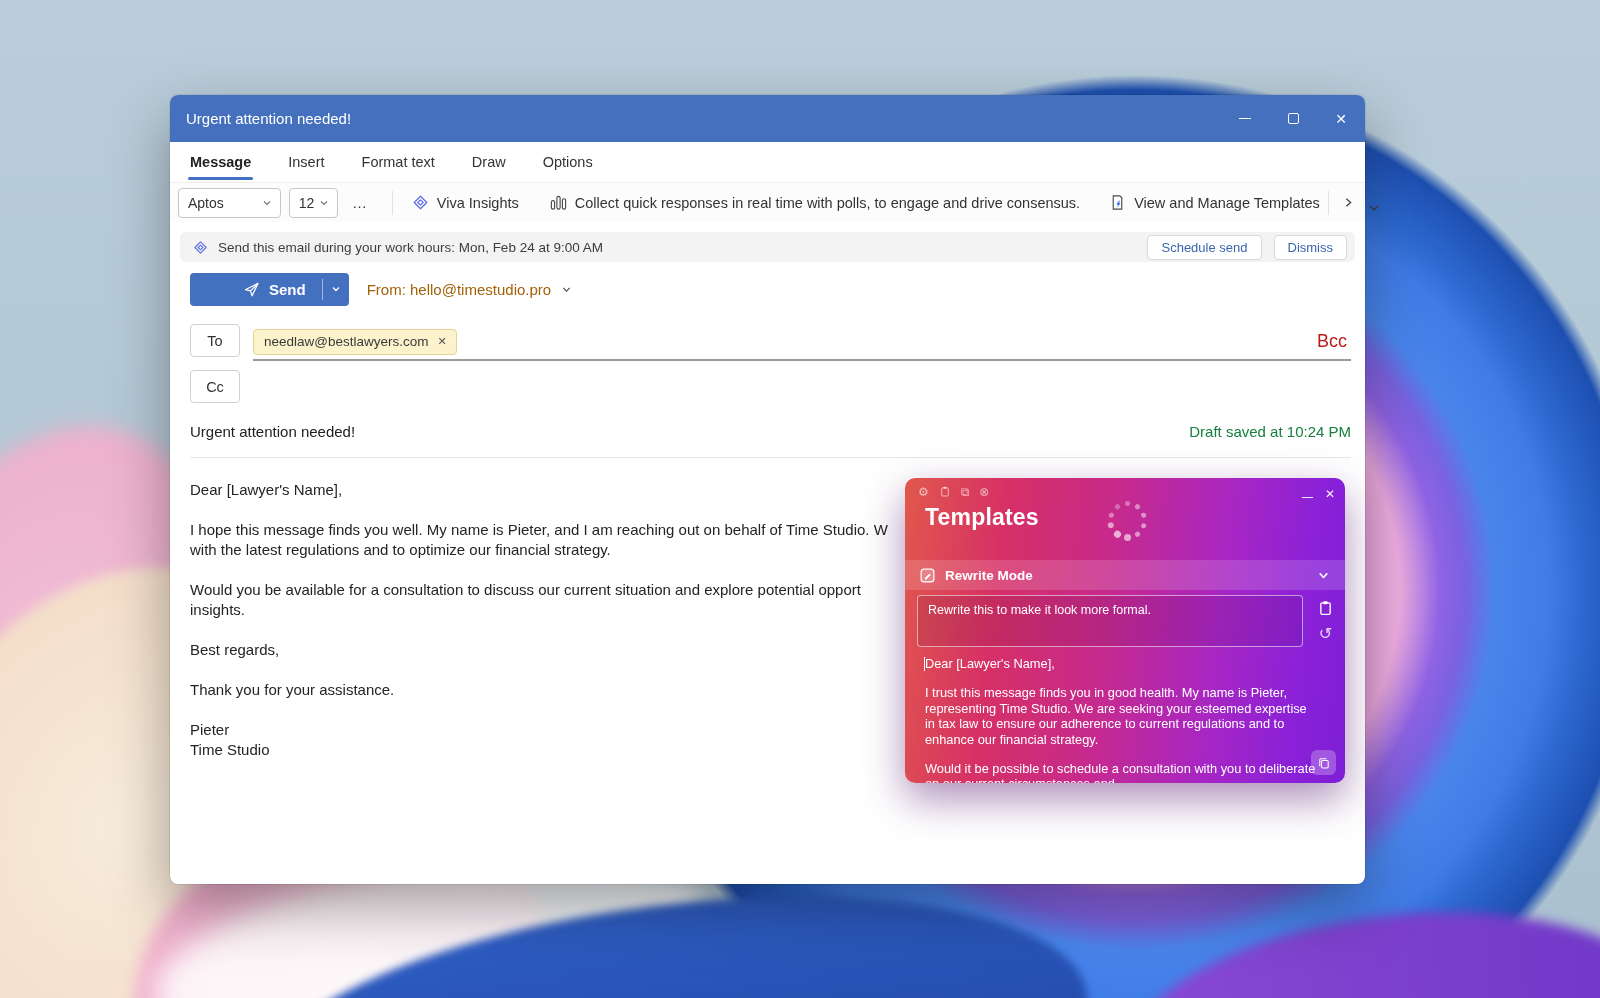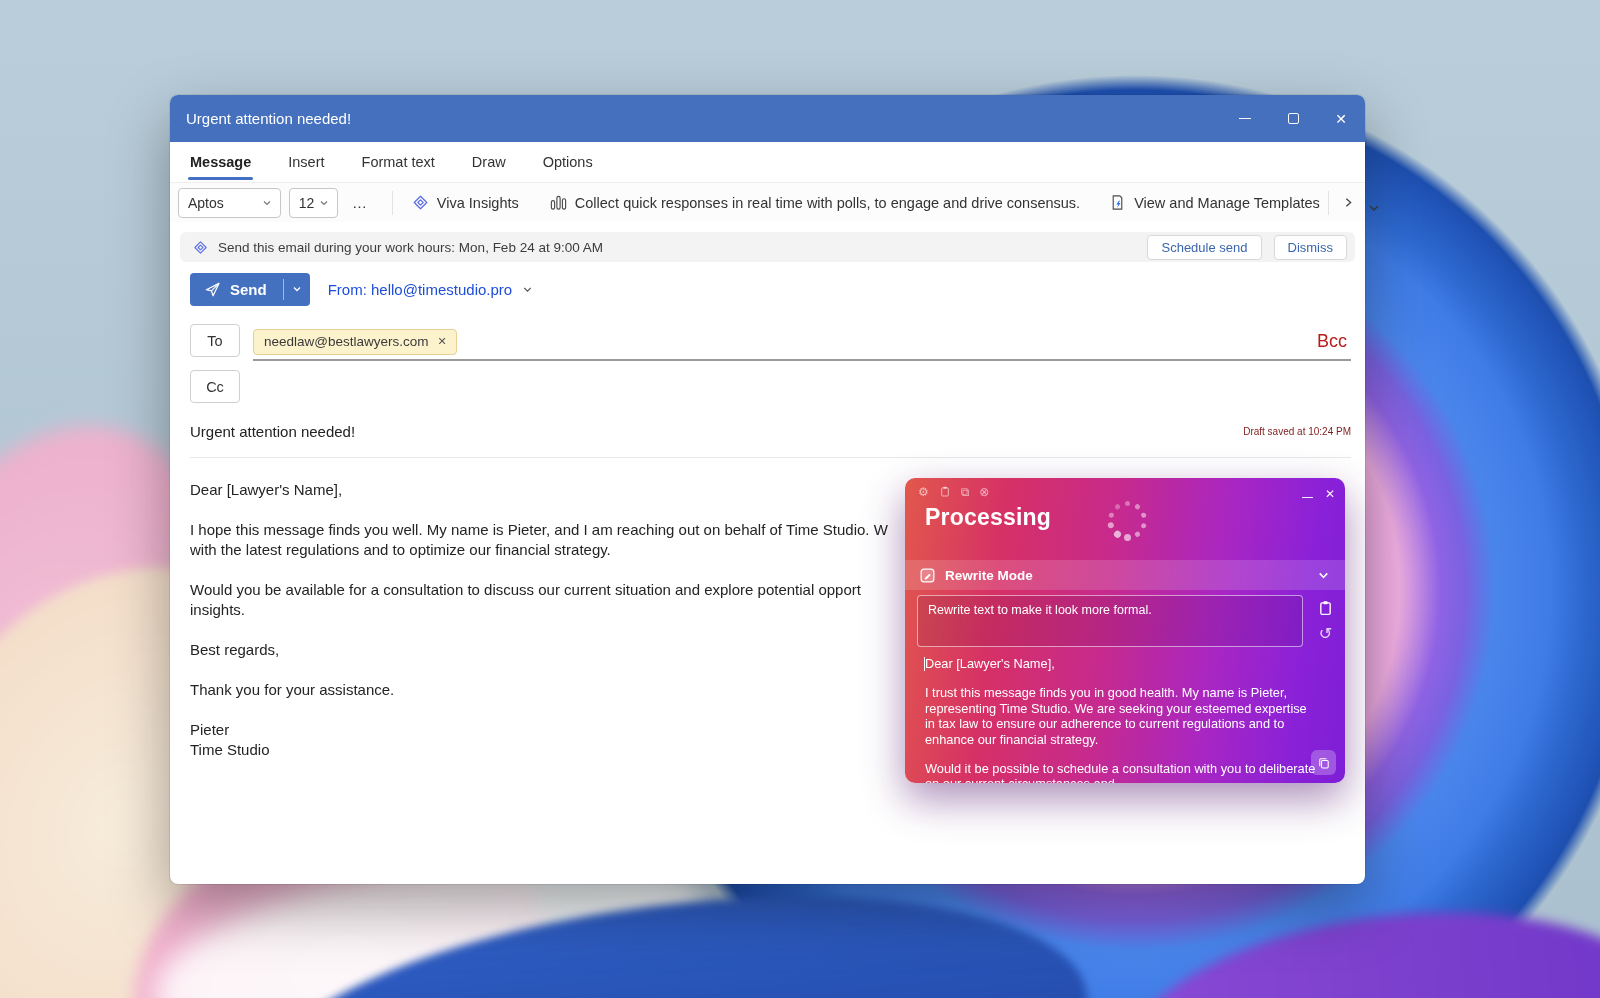--- a/index.html
+++ b/index.html
@@ -59,43 +59,43 @@
   .tb-chevron-btn { width:26px; height:30px; display:flex; align-items:center; justify-content:center; color:#444; }
 
   .banner { margin:10px 10px 0; height:30px; background:#f3f3f3; border-radius:6px; display:flex;
     align-items:center; padding:0 8px 0 12px; }
   .banner .btxt { font-size:13.5px; color:#3d3d3d; margin-left:9px; flex:1; }
   .banner-btn { height:25px; padding:0 13px; background:#fff; border:1px solid #d8d8d8; border-radius:4px;
     color:#3a66ad; font-size:13px; display:flex; align-items:center; margin-left:12px; cursor:default; }
 
   .sendrow { margin:10px 20px 0; height:34px; display:flex; align-items:center; }
   .send-btn { height:33px; display:flex; align-items:stretch; background:#4470c0; border-radius:4px;
-    color:#fff; overflow:hidden; }
+    color:#fff; overflow:hidden;padding-left:39px; }
   .send-main { display:flex; align-items:center; gap:8px; padding:0 16px 0 13px; font-size:15px; font-weight:bold; }
   .send-divider { width:1px; background:rgba(255,255,255,.5); margin:6px 0; }
   .send-caret { width:26px; display:flex; align-items:center; justify-content:center; }
-  .fromrow { display:flex; align-items:center; gap:9px; margin-left:18px; font-size:15px; color:#1d4ed8; }
+  .fromrow { display:flex; align-items:center; gap:9px; margin-left:18px; font-size:15px; color:#a16207; }
 
   .torow { margin:18px 14px 0 20px; height:38px; display:flex; align-items:flex-start; }
   .field-label-btn { width:50px; height:33px; border:1px solid #d0d0d0; border-radius:4px; background:#fff;
     display:flex; align-items:center; justify-content:center; font-size:14.5px; color:#333; }
   .to-field { flex:1; margin-left:13px; height:37px; border-bottom:2px solid #9a9a9a; display:flex;
     align-items:center; }
   .chip { display:flex; align-items:center; gap:9px; background:#fcf3cd; border:1px solid #e4d193;
     border-radius:4px; height:26px; padding:0 9px 0 10px; font-size:13.5px; color:#3a3a3a; }
   .chip .chip-x { font-size:11px; color:#555; }
   .bcc { margin-left:auto; font-size:18px; color:#b91c1c; padding:0 4px; }
 
   .ccrow { margin:8px 14px 0 20px; height:36px; display:flex; align-items:flex-start;flex-direction:column; }
   .cc-field { flex:1; margin-left:13px; height:35px; border-bottom:1px solid #dcdcdc; }
 
   .subjectrow { margin:0 14px 0 20px; height:52px; display:flex; align-items:center;
     border-bottom:1px solid #e8e8e8; }
   .subject { font-size:15px; color:#222; flex:1; }
-  .draft { font-size:10px; color:#7f1d1d; }
+  .draft { font-size:15px; color:#15803d; }
 
   .bodyarea { padding:22px 20px 0; color:#242424; font-size:15px; }
   .bodyarea .para { margin-bottom:20px; }
   .bodyarea .line { line-height:20px; white-space:nowrap; }
 
   
   .popup { position:absolute; left:905px; top:478px; width:440px; height:305px; border-radius:10px;
     overflow:hidden; color:#fff;
     background:linear-gradient(97deg,#e1584c 0%,#d63066 22%,#c62a8e 46%,#a726c4 70%,#8a21d8 88%,#7d1ed6 100%);
     box-shadow:0 16px 42px rgba(70,5,100,.45); }
@@ -335,21 +335,21 @@
         </svg>
     </span>
     <span class="pp-hicon">⧉</span>
     <span class="pp-hicon">⊗</span>
   </div>
   <div class="pp-wc">
     <span class="pp-min"></span>
     <span class="pp-close">✕</span>
   </div>
 
-  <div class="pp-title">Processing</div>
+  <div class="pp-title">Templates</div>
   <div class="spinner">
     <i></i>
       <i></i>
       <i></i>
       <i></i>
       <i></i>
       <i></i>
       <i></i>
       <i></i>
       <i></i>
@@ -365,21 +365,21 @@
     </span>
     <span class="mode-label">Rewrite Mode</span>
     <span>
         <svg width="15" height="15" viewBox="0 0 14 14">
           <polyline points="3.5,5 7,8.8 10.5,5" fill="none" stroke="#fff" stroke-width="1.5"></polyline>
         </svg>
       </span>
   </div>
 
   <div class="prompt-box">
-    <span>Rewrite text to make it look more formal.</span>
+    <span>Rewrite this to make it look more formal.</span>
   </div>
   <div class="pp-side-icons">
     <span>
       <svg width="17" height="18" viewBox="0 0 20 20">
           <rect x="4.5" y="4" width="11" height="13.5" rx="1.5" fill="none" stroke="#fff" stroke-width="1.6"></rect>
           <rect x="7.5" y="2" width="5" height="3.5" rx="1" fill="#fff"></rect>
         </svg>
     </span>
     <span class="undo-glyph">↺</span>
   </div>

